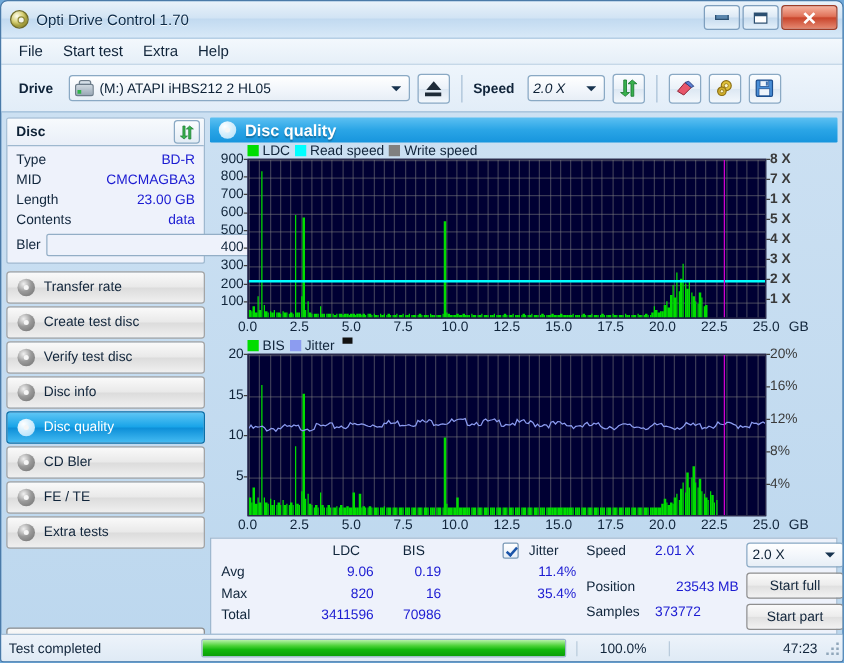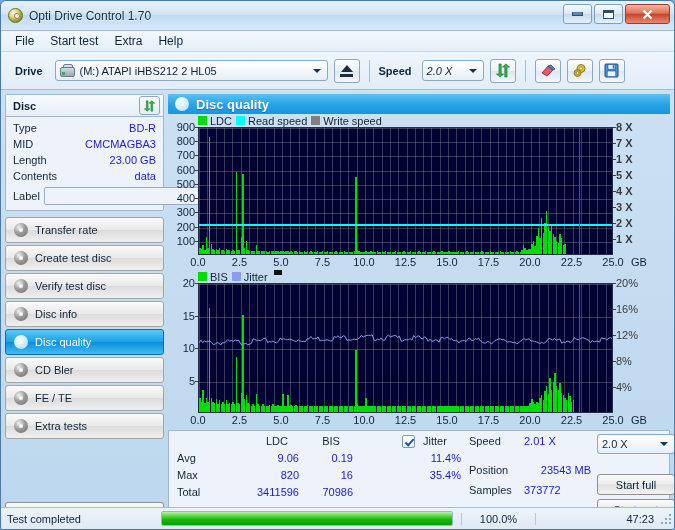--- a/index.html
+++ b/index.html
@@ -262,21 +262,21 @@
     display: inline-block; position: relative; vertical-align: middle; cursor: pointer;
   }
   .chk:after {
     content: ""; position: absolute; left: 4px; top: 1px; width: 3px; height: 7px;
     border: solid #1b54a8; border-width: 0 2px 2px 0; transform: rotate(42deg);
   }
   .btn-std {
     border: 1px solid #8f8f8f; border-radius: 3px;
     background: linear-gradient(180deg,#fafafa 0%,#ececec 48%,#e0e0e0 52%,#f2f2f2 100%);
     font-size: 11px; color: #10243a; cursor: pointer;
-    display: flex; align-items: center; justify-content: center; margin-top: 16px;
+    display: flex; align-items: center; justify-content: center;
   }
 
   
   #statusbar {
     position: absolute; left: 0; bottom: 0; width: 675px; height: 22px;
     background: linear-gradient(180deg,#edf3fa 0%,#dfeaf5 100%);
     border-top: 1px solid #a8c0d6; display: flex; align-items: center;
   }
   #sb-text { width: 160px; padding-left: 6px; font-size: 11px; color: #10243a; }
   #sb-progress {
@@ -408,21 +408,21 @@
           </div>
           <div class="drow">
             <span class="k">Length</span>
             <span class="v">23.00 GB</span>
           </div>
           <div class="drow">
             <span class="k">Contents</span>
             <span class="v">data</span>
           </div>
           <div class="label-row">
-            <span class="k">Label</span>
+            <span class="k">Bler</span>
             <input class="lbl-input" type="text" value="" style="">
             <span class="disc-btn">
               <span class="disc-glyph"></span>
             </span>
           </div>
         </div>
       </div>
 
       <div id="navlist">
         <div class="nav-item">

